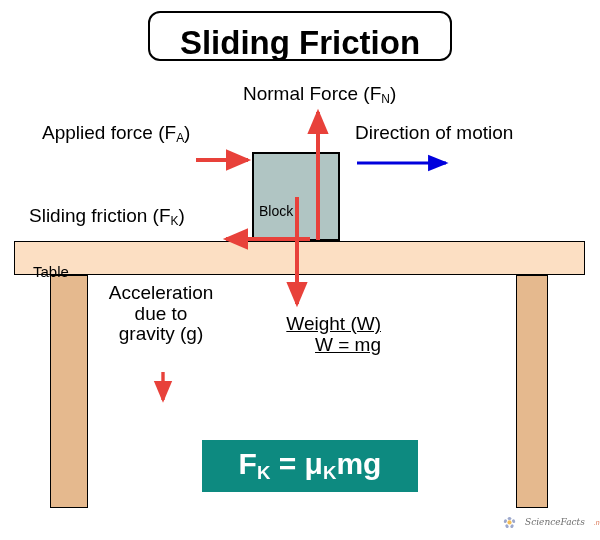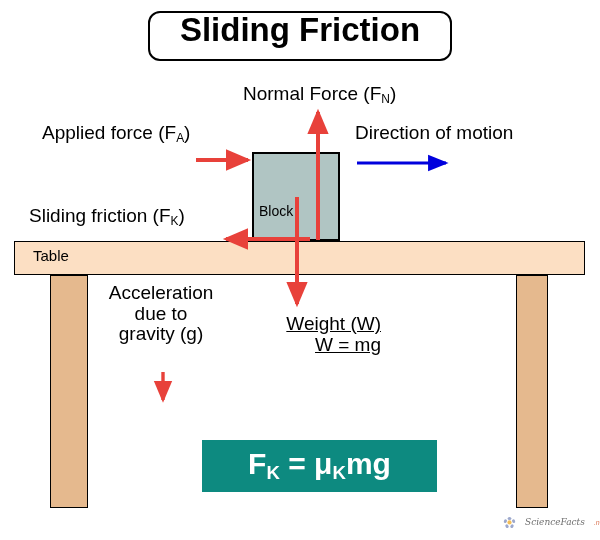--- a/index.html
+++ b/index.html
@@ -22,21 +22,21 @@
     position: absolute;
     left: 148px;
     top: 11px;
     width: 304px;
     height: 50px;
     border: 2px solid #000000;
     border-radius: 12px;
     background: #ffffff;
     box-sizing: border-box;
     display: flex;
-    align-items: flex-start;
+    align-items: flex-end;
     justify-content: center;
   }
   .title-text {
     font-size: 33px;
     font-weight: bold;
     letter-spacing: 0px;
     line-height: 1;
     white-space: nowrap;
   }
 
@@ -47,21 +47,21 @@
     top: 241px;
     width: 571px;
     height: 34px;
     background: #fcdfc3;
     border: 1.4px solid #000000;
     box-sizing: border-box;
   }
   .table-label {
     position: absolute;
     left: 33px;
-    top: 248px;
+    top: 264px;
     font-size: 15px;
     line-height: 1;
   }
   .leg {
     position: absolute;
     background: #e5b98e;
     border: 1.4px solid #000000;
     box-sizing: border-box;
   }
   .leg-left {
@@ -127,21 +127,21 @@
   .lbl-mass     { left: 355px; top: 186px; }
   .lbl-friction { left: 29px;  top: 206px; }
   .lbl-weight   { left: 249px; top: 314px; width: 132px; text-align: right; text-decoration: underline; }
   .lbl-gravity  { left: 92px;  top: 283px; width: 138px; text-align: center; }
 
   
   .formula-box {
     position: absolute;
     left: 202px;
     top: 440px;
-    width: 235px;
+    width: 216px;
     height: 52px;
     background: #0d8a80;
     display: flex;
     align-items: center;
     justify-content: center;
   }
   .formula-text {
     color: #ffffff;
     font-size: 30px;
     font-weight: bold;

